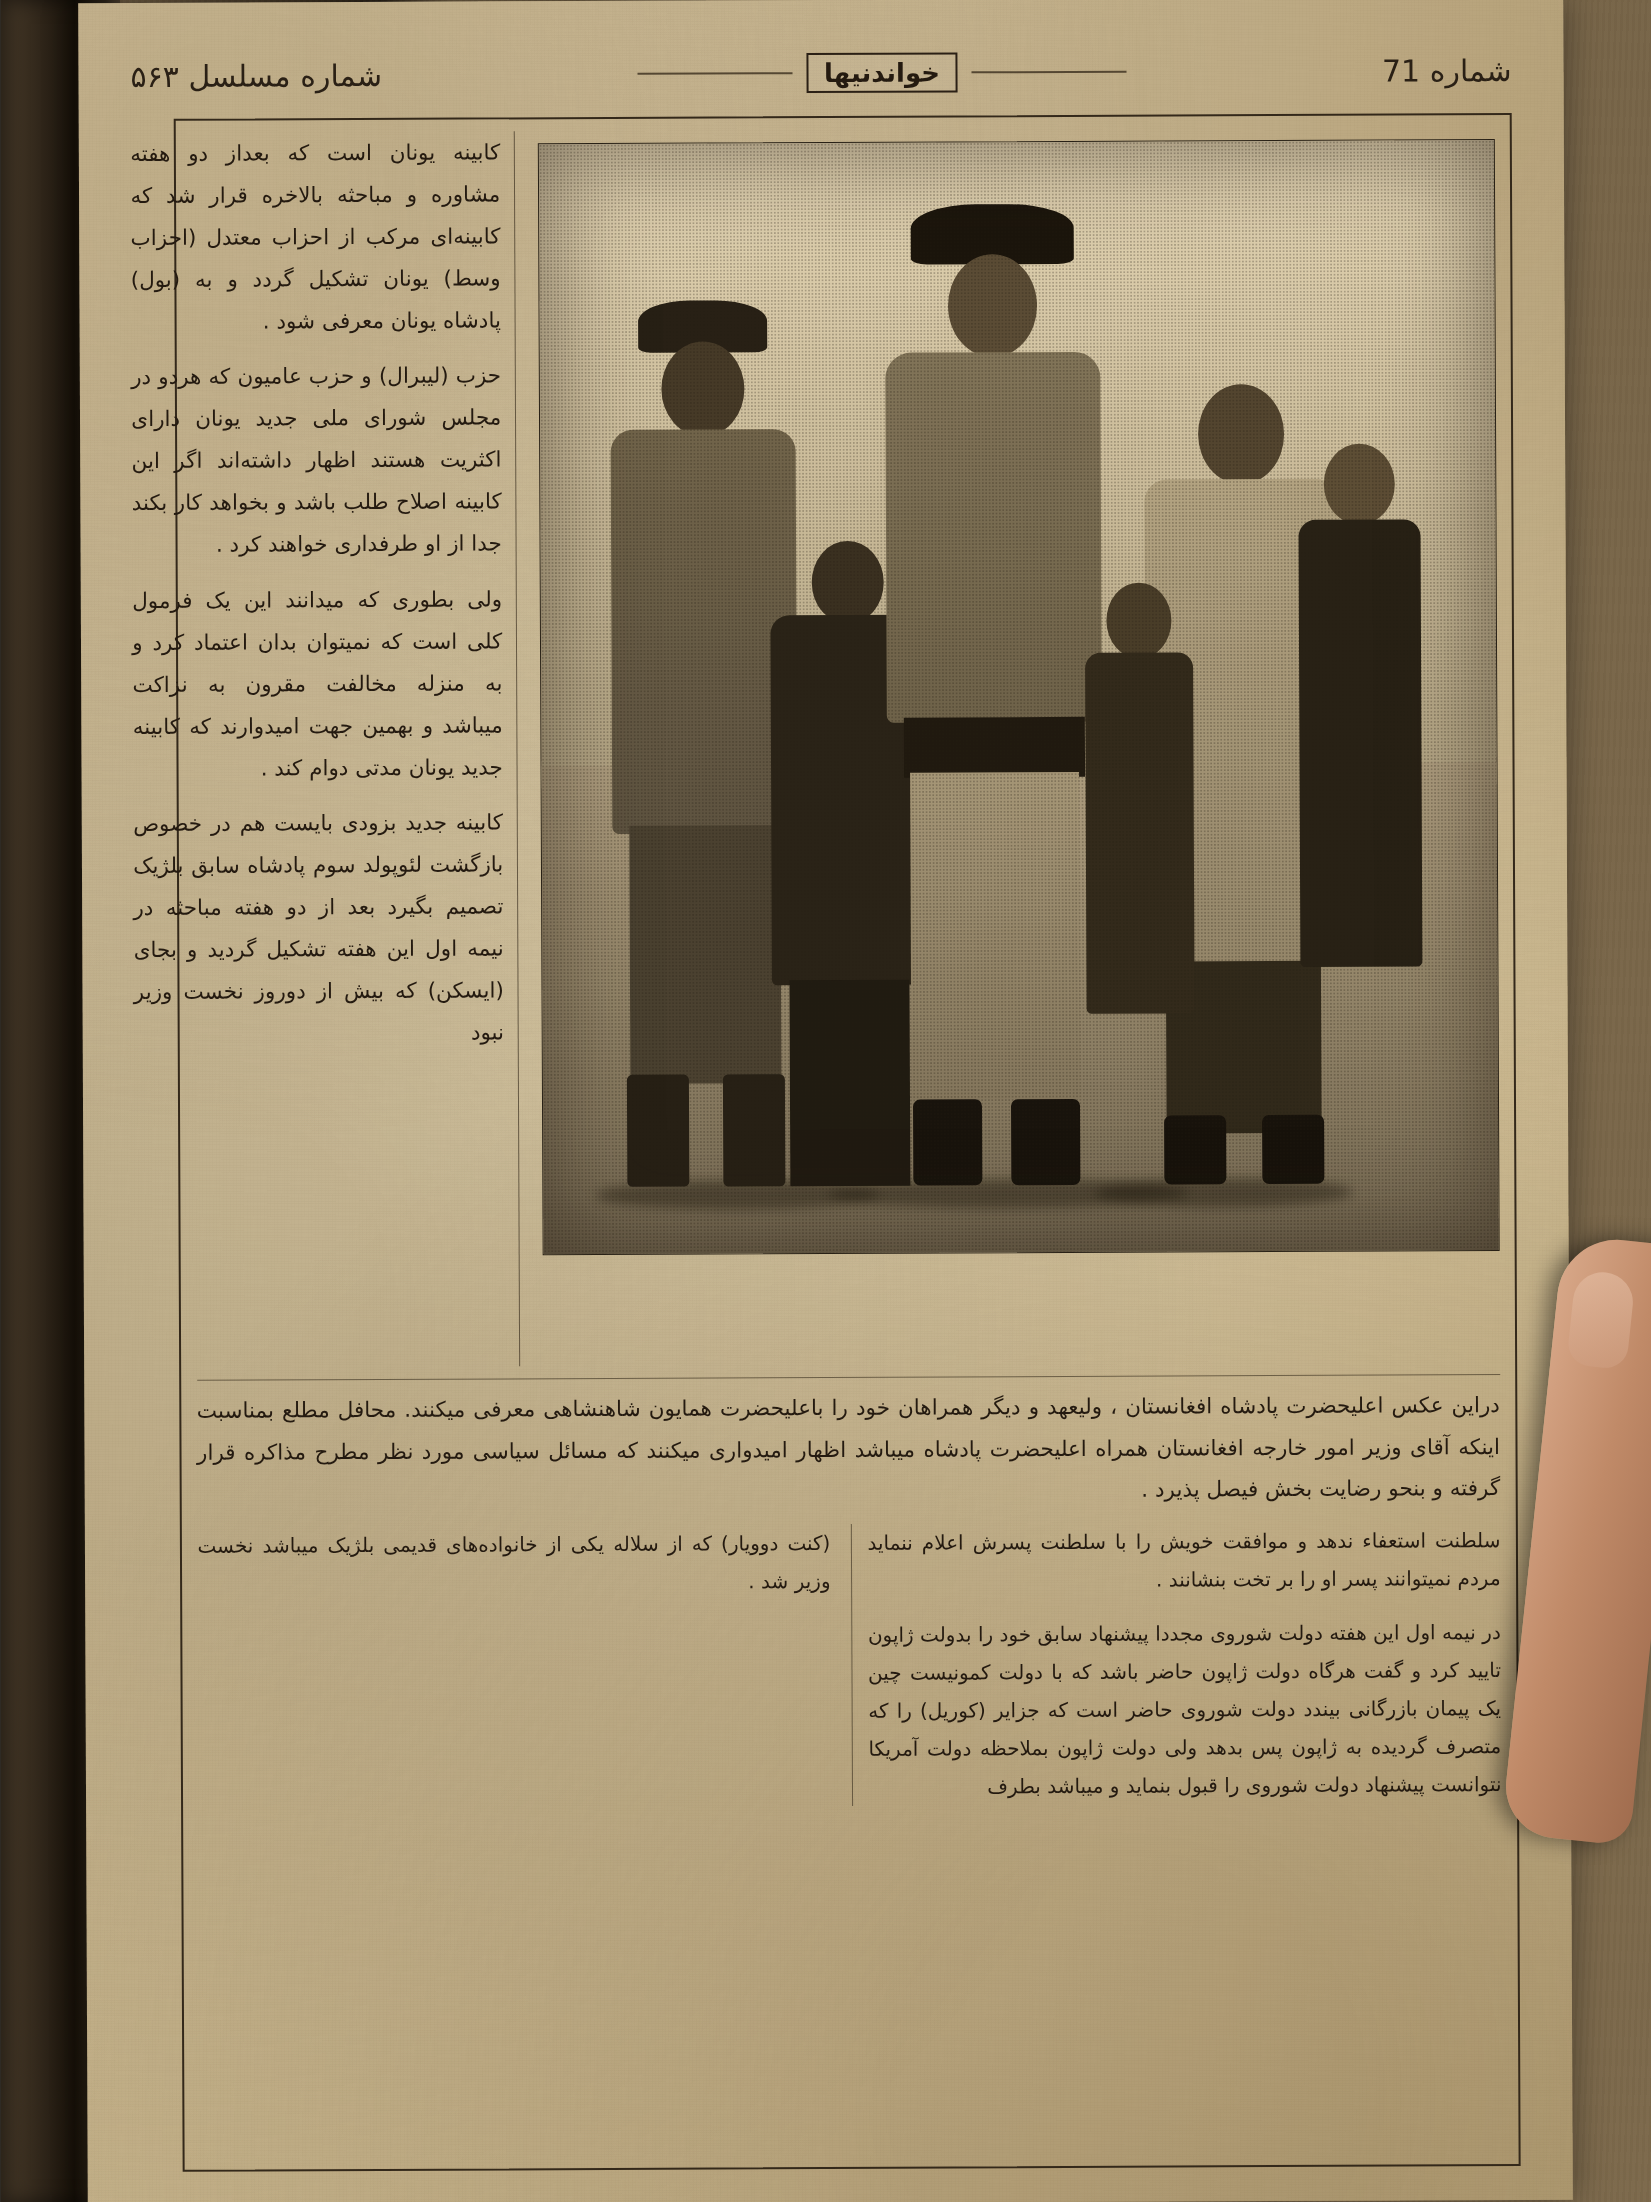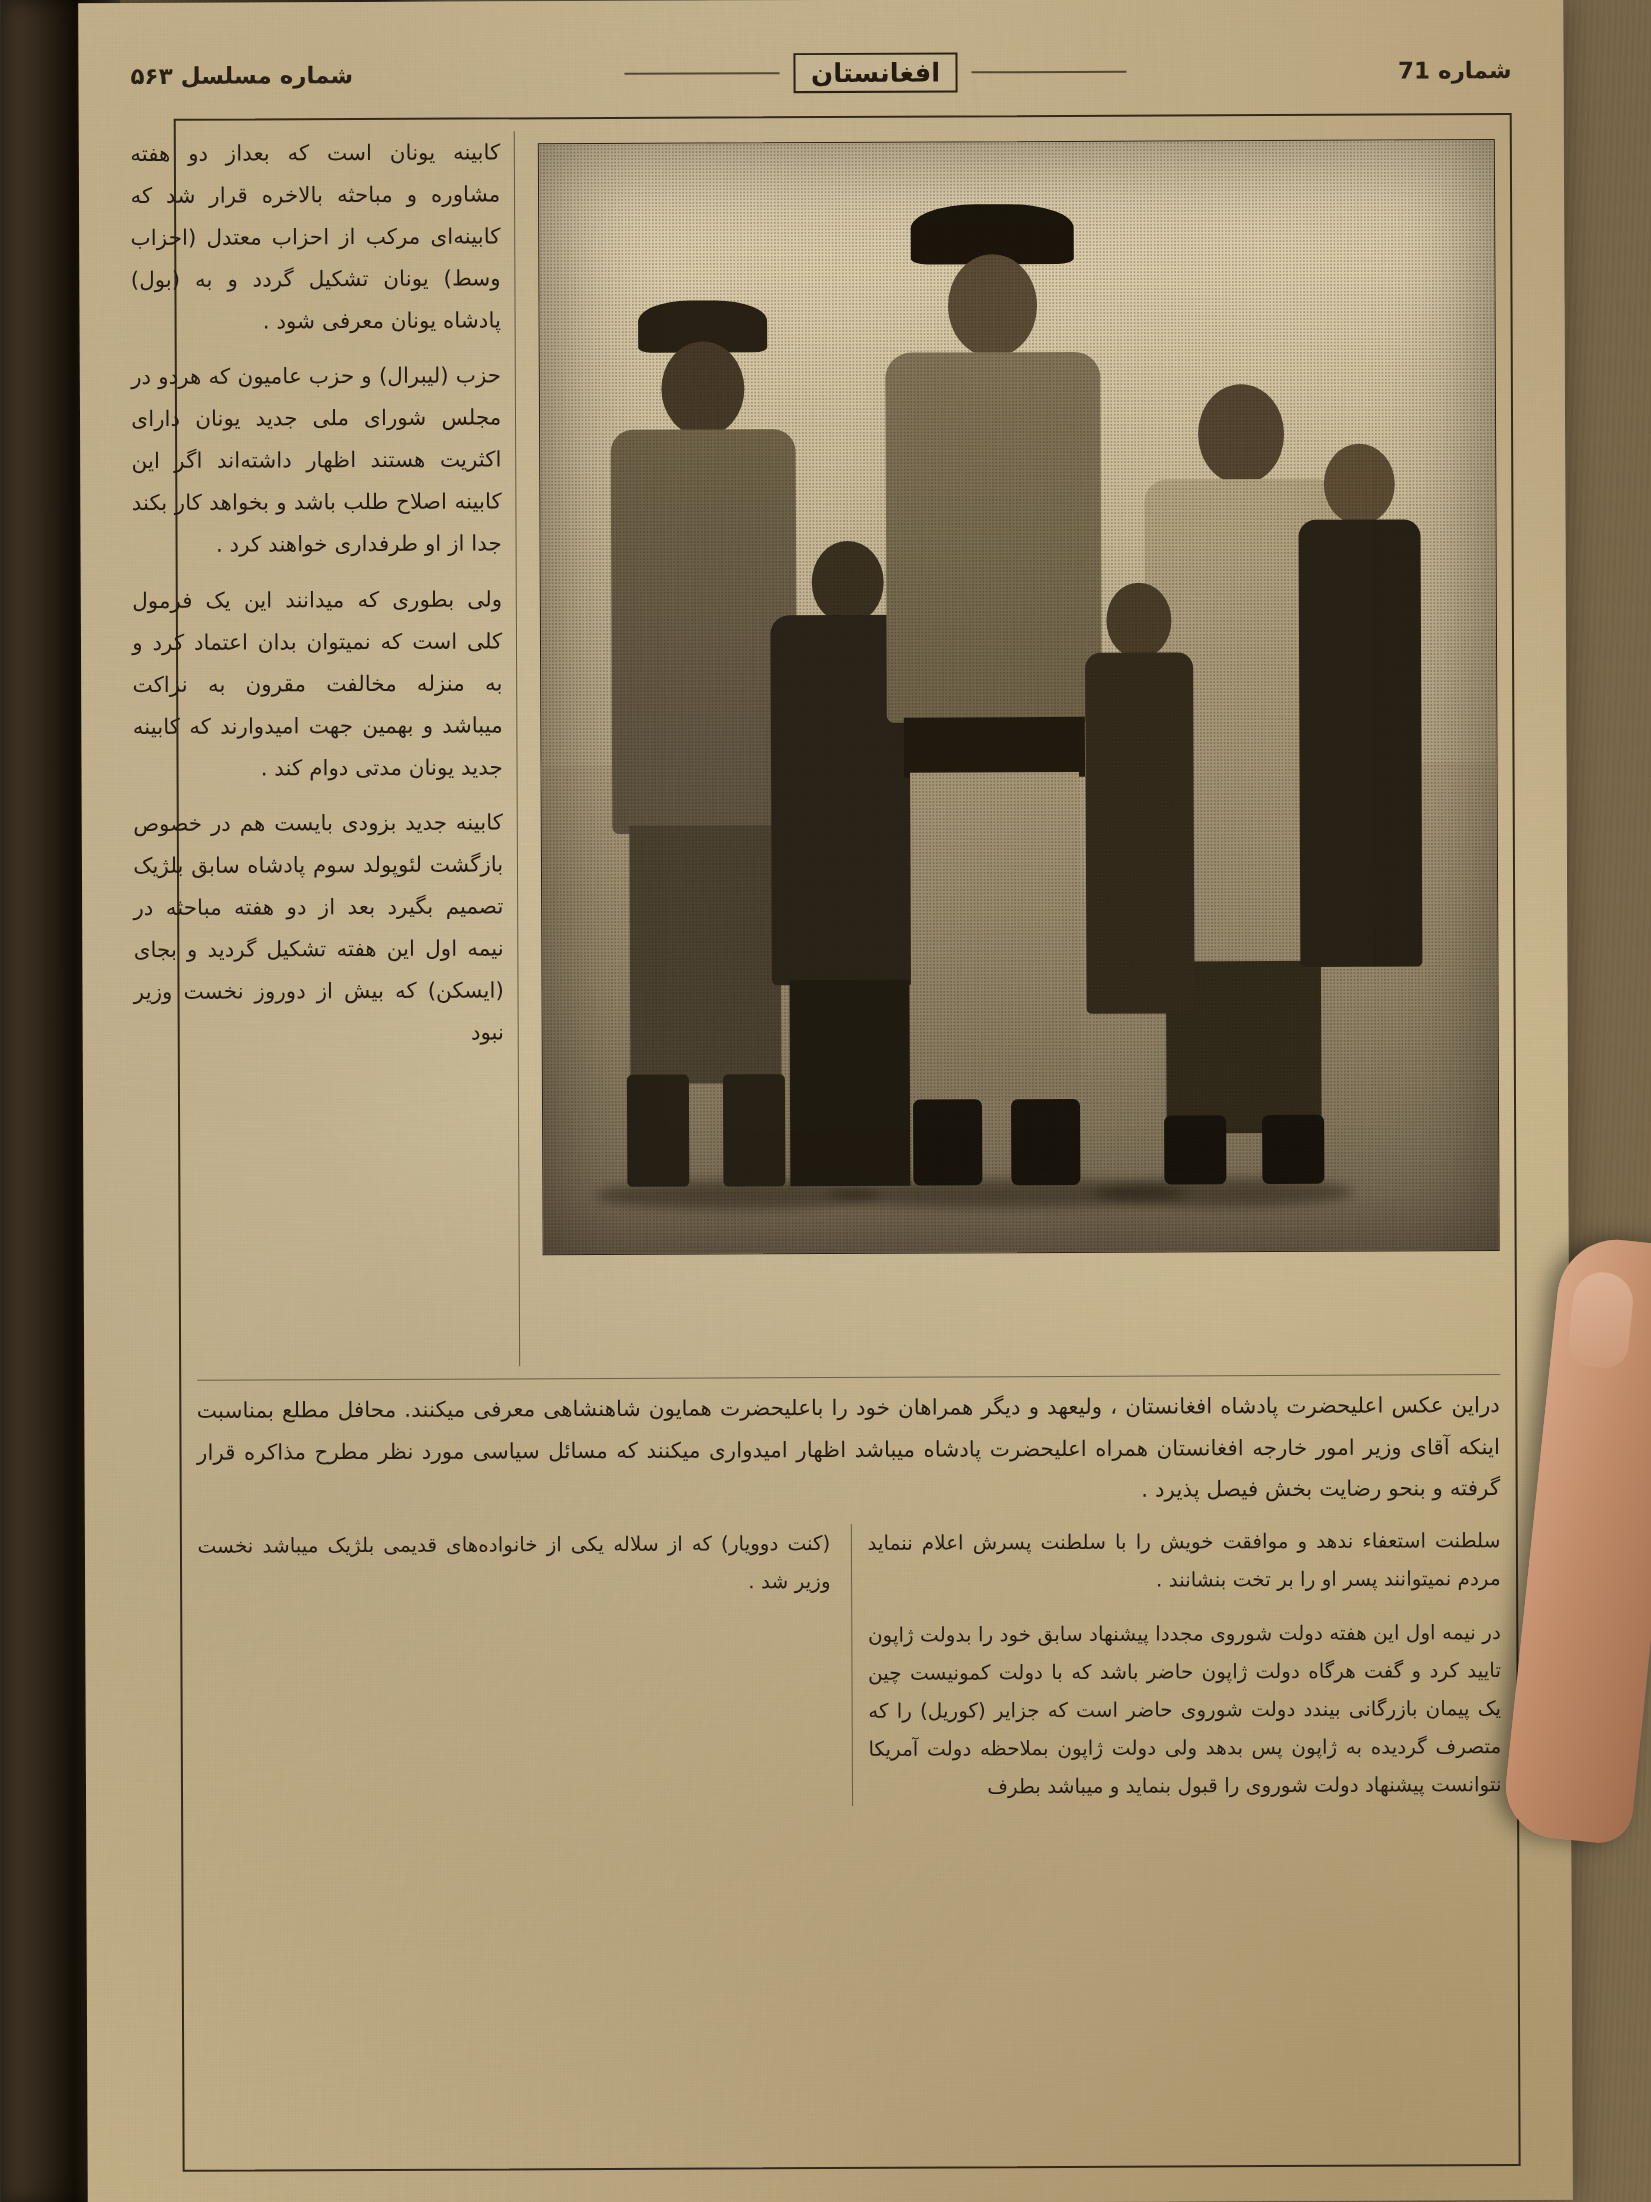--- a/index.html
+++ b/index.html
@@ -65,21 +65,21 @@
     content:"";position:absolute;left:15.5px;top:34px;width:60px;height:95px;
     background:linear-gradient(180deg,#e7c2a9,#cf9f82);border-radius:34px 34px 26px 26px;opacity:.55;
   }
 
   
   .hdr{
     position:absolute;left:52px;right:52px;top:43px;height:60px;
     display:flex;align-items:center;justify-content:space-between;
     color:#2a2015;
   }
-  .hdr-side{font-size:23px;letter-spacing:0.9px;font-weight:bold;white-space:nowrap;}
+  .hdr-side{font-size:30px;letter-spacing:0.9px;font-weight:normal;white-space:nowrap;}
   .hdr-mid{display:flex;align-items:center;gap:13.8px;flex:1;justify-content:center;}
   .rule{height:2.6px;background:#3a2d1d;flex:0 0 155px;opacity:.8;}
   .mast{
     border:2.6px solid #2b2015;padding:3.4px 15.5px;font-size:26px;font-weight:bold;
     color:#241a10;background:rgba(255,255,255,.06);
   }
 
   
   .frame{
     position:absolute;left:95px;right:52px;top:116px;bottom:34px;
@@ -146,21 +146,21 @@
 <div class="desk"></div>
 <div class="gutter"></div>
 
 <div class="page">
   <div class="grain"></div>
 
   <div class="hdr">
     <div class="hdr-side">شماره 71</div>
     <div class="hdr-mid">
       <div class="rule"></div>
-      <div class="mast">افغانستان</div>
+      <div class="mast">خواندنیها</div>
       <div class="rule"></div>
     </div>
     <div class="hdr-side">شماره مسلسل ۵۶۳</div>
   </div>
 
   <div class="frame">
 
     <div class="top-area">
 
       <div class="photo-wrap">

